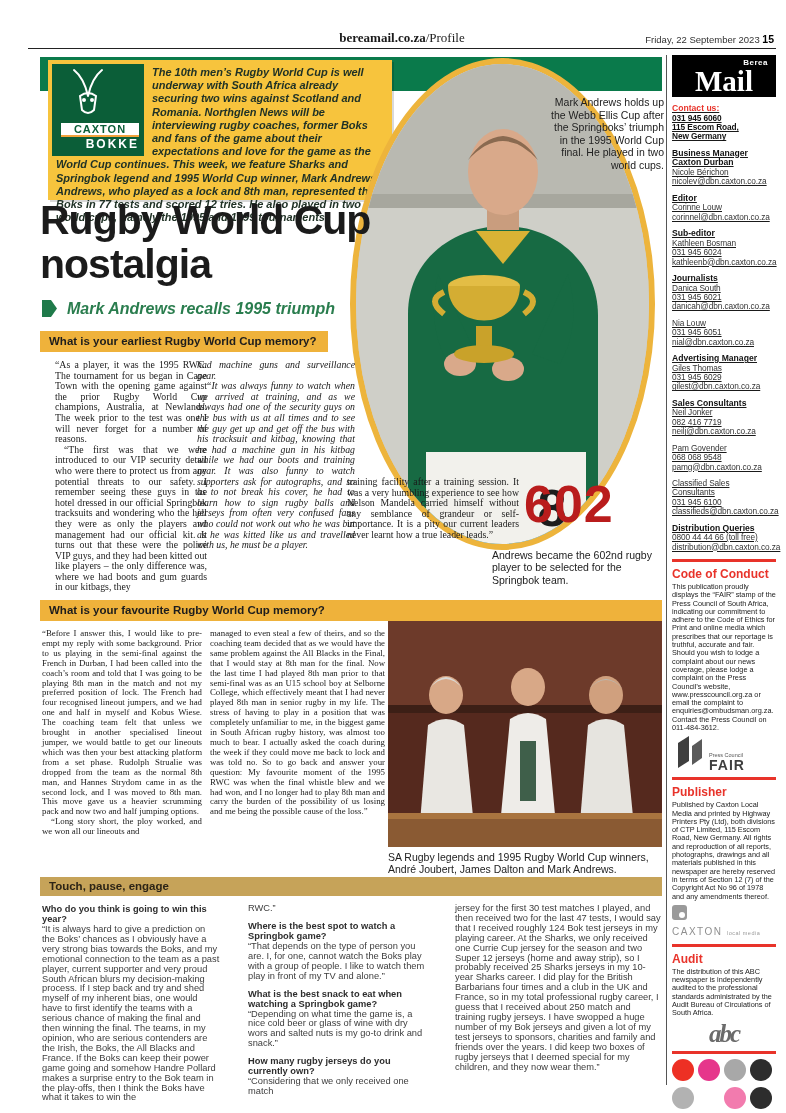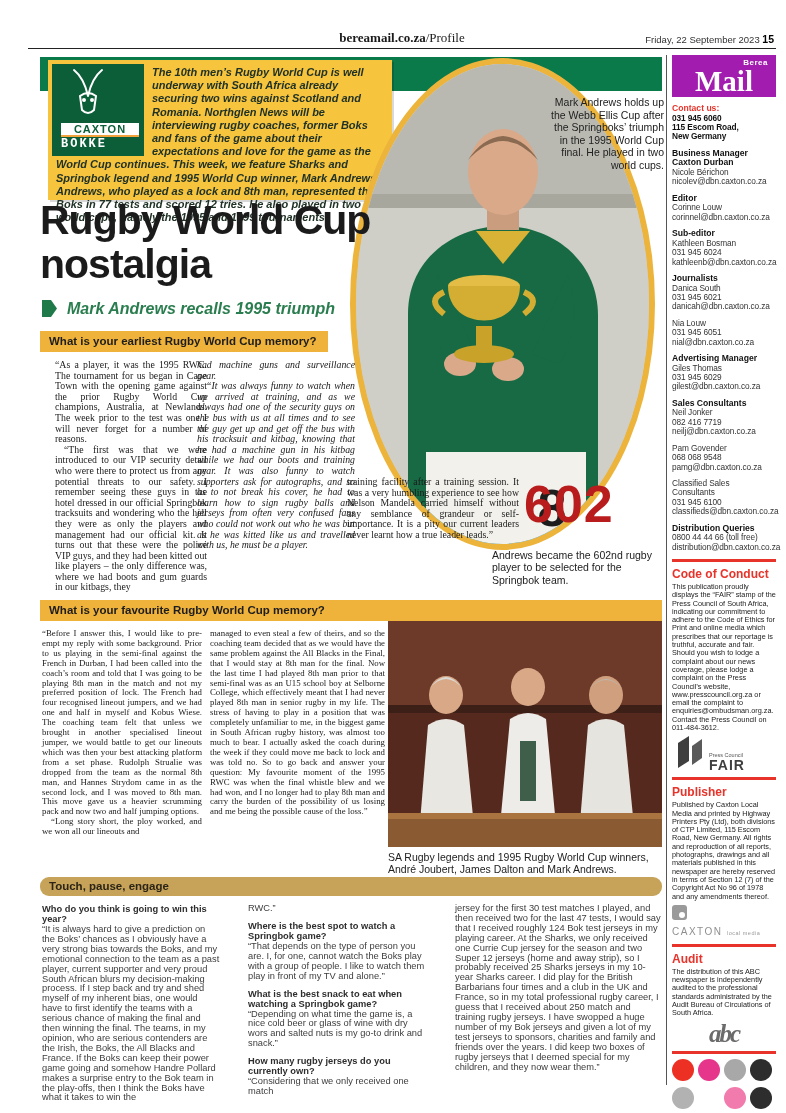--- a/index.html
+++ b/index.html
@@ -12,34 +12,34 @@
   .dateline{position:absolute;right:2px;top:3px;font-size:9.5px;color:#333;}
   .dateline b{font-size:10.5px;color:#000;}
   
   .green-band{position:absolute;left:40px;top:57px;width:622px;height:34px;background:#0a7a4b;}
   .intro-box{position:absolute;left:48px;top:60px;width:344px;height:140px;background:#f7c43d;
              box-shadow:2px 2px 0 rgba(0,0,0,.15);padding:6px 8px 4px 8px;box-sizing:border-box;}
   .caxton-logo{float:left;width:92px;height:92px;background:#0b5e38;margin:-2px 8px 2px -4px;position:relative;}
   .caxton-logo svg{position:absolute;left:6px;top:2px;}
   .caxton-label{position:absolute;left:8px;bottom:4px;width:78px;background:#fff;border:1px solid #0b5e38;}
   .caxton-label .cx{display:block;text-align:center;font-weight:700;font-size:11px;letter-spacing:1px;color:#0b5e38;}
-  .caxton-label .bk{display:block;text-align:left;font-weight:800;font-size:12px;letter-spacing:2px;color:#fff;background:#0b5e38;border-top:2px solid #f2a33c;font-family:Liberation Mono, monospace;}
+  .caxton-label .bk{display:block;text-align:right;font-weight:800;font-size:12px;letter-spacing:2px;color:#fff;background:#0b5e38;border-top:2px solid #f2a33c;}
   .intro-text{font-style:italic;font-weight:600;font-size:11px;line-height:13.2px;color:#203226;}
   
   .headline{position:absolute;left:40px;top:198px;width:350px;margin:0;
             font-size:41px;line-height:44px;font-weight:800;letter-spacing:-1px;color:#1b1b1b;}
   .subhead{position:absolute;left:42px;top:300px;width:340px;display:flex;gap:10px;}
   .subhead-bullet{width:15px;height:17px;background:#1f7a4a;clip-path:polygon(0 0,60% 0,100% 50%,60% 100%,0 100%);}
   .subhead-text{font-style:italic;font-weight:700;font-size:16px;color:#2a7d4e;}
   
   .qbar{position:absolute;background:#efb23b;height:21px;line-height:21px;font-weight:700;font-size:11.5px;color:#1d1d1d;padding-left:9px;box-sizing:border-box;}
   .qbar1{left:40px;top:331px;width:288px;}
   .qbar2{left:40px;top:600px;width:622px;}
   .tanbar{position:absolute;left:40px;top:877px;width:622px;height:19px;line-height:19px;background:#c6a359;
-          font-weight:700;font-size:11.5px;color:#2c2416;padding-left:9px;box-sizing:border-box;border-radius:9px;}
+          font-weight:700;font-size:11.5px;color:#2c2416;padding-left:9px;box-sizing:border-box;}
   
   .col{position:absolute;font-family:"Liberation Serif",serif;text-align:justify;}
   .col p{margin:0;}
   .col p + p{text-indent:9px;}
   .q1c{top:360px;font-size:9.8px;line-height:10.6px;}
   .q1c1{left:42px;width:152px;margin-left:13px;}
   .q1c2{left:197px;width:158px;font-style:italic;}
   .q1c3{left:347px;top:477px;width:172px;font-size:9.8px;line-height:10.6px;}
   .q2c{top:629px;font-size:8.8px;line-height:9.9px;}
   .q2c1{left:42px;width:160px;}
@@ -57,25 +57,25 @@
   .qacol{position:absolute;top:904px;font-size:9.3px;line-height:9.9px;color:#3d3d3d;}
   .qacol h4{margin:7px 0 1px 0;font-size:9.3px;line-height:10px;color:#2e2e2e;}
   .qacol h4:first-child{margin-top:0;}
   .qacol p{margin:0 0 2px 0;}
   .qa1{left:42px;width:178px;}
   .qa2{left:248px;width:178px;}
   .qa3{left:455px;width:206px;}
   
   .divider{position:absolute;left:666px;top:55px;width:1px;height:1030px;background:#555;}
   .sidebar{position:absolute;left:672px;top:55px;width:104px;}
-  .bm-logo{position:relative;width:104px;height:42px;background:#a21caf;margin-bottom:7px;}
+  .bm-logo{position:relative;width:104px;height:42px;background:#000000;margin-bottom:7px;}
   .bm-small{position:absolute;right:8px;top:3px;color:#fff;font-weight:700;font-size:8px;letter-spacing:.5px;}
   .bm-big{position:absolute;left:0;right:0;bottom:1px;text-align:center;color:#fff;
           font-family:"Liberation Serif",serif;font-weight:700;font-size:29px;line-height:30px;}
-  .sb-block{margin-bottom:7px;}
+  .sb-block{margin-bottom:7px;text-decoration:underline;}
   .sb-h{font-weight:700;font-size:8.6px;line-height:9.6px;color:#111;}
   .sb-l{font-size:8.3px;line-height:9.4px;color:#333;letter-spacing:-.1px;}
   .sb-b{font-weight:700;color:#111;}
   .sb-red{color:#e8332a;}
   .sb-rule{height:3px;background:#e8332a;margin:5px 0 5px 0;}
   .sb-head{margin:0 0 2px 0;font-size:12px;font-weight:800;color:#e8332a;}
   .sb-tiny{margin:0 0 4px 0;font-size:7.3px;line-height:8.3px;color:#222;}
   .fair{display:flex;align-items:flex-end;gap:5px;margin:4px 0 2px 6px;}
   .fair-text .pc{font-size:5.5px;color:#555;line-height:6px;}
   .fair-text .fr{font-size:14px;font-weight:800;color:#3f3f3f;letter-spacing:1px;line-height:14px;}

